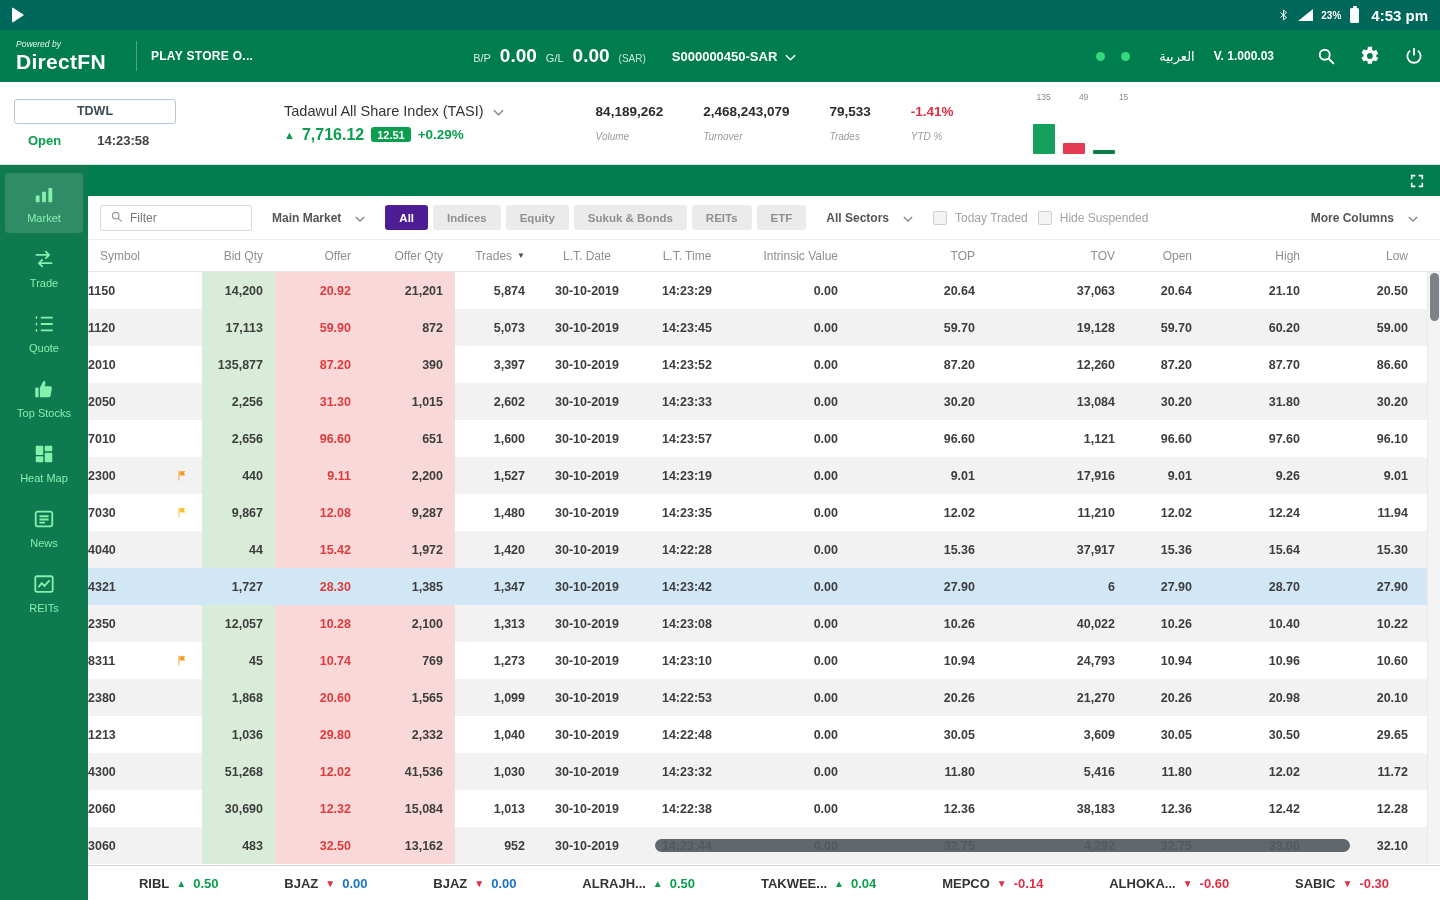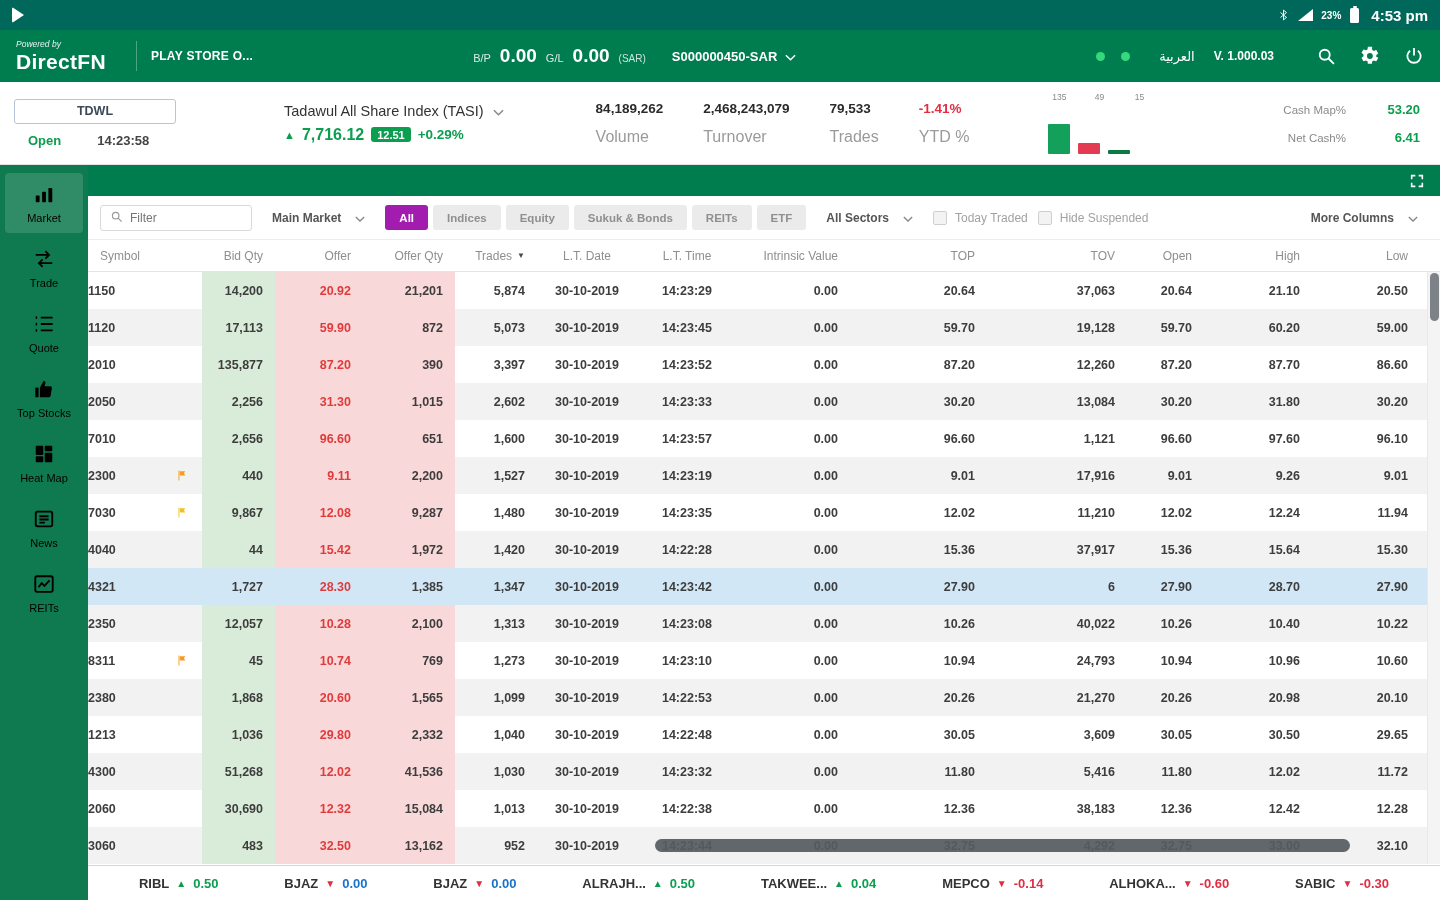--- a/index.html
+++ b/index.html
@@ -51,36 +51,36 @@
 .idx-name svg{width:11px;height:7px;color:#888;}
 .idx-row{display:flex;align-items:center;gap:7px;}
 .up-arrow{color:#0a9e4e;font-size:11px;}
 .idx-val{font-size:16px;font-weight:bold;color:#0a9e4e;}
 .idx-chg{background:#0a9e4e;color:#fff;font-size:11px;font-weight:bold;padding:1.5px 6px;border-radius:3px;}
 .idx-pct{font-size:13.5px;font-weight:bold;color:#0a9e4e;}
 .sum-stats{display:flex;gap:40px;margin-left:92px;}
 .stat{display:flex;flex-direction:column;gap:12px;}
 .stat-value{font-size:13.5px;font-weight:bold;color:#2b2b2b;}
 .stat-value.red{color:#e02f44;}
-.stat-label{font-size:16px;color:#9a9a9a;}
+.stat-label{font-size:10px;color:#9a9a9a;font-style:italic;}
 .sum-chart{margin-left:78px;display:flex;flex-direction:column;height:62px;justify-content:space-between;}
 .mc-labels{display:flex;gap:16px;}
 .mc-label{width:24px;text-align:center;font-size:8.5px;color:#8a8a8a;}
 .mc-bars{display:flex;gap:6px;align-items:flex-end;height:32px;}
 .mc-slot{width:24px;display:flex;align-items:flex-end;justify-content:center;}
 .mc-bar{width:22px;border-radius:1px;}
 .sum-cash{margin-left:auto;display:flex;flex-direction:column;gap:13px;padding-right:6px;}
 .cash-row{display:flex;align-items:baseline;justify-content:flex-end;gap:30px;}
 .cash-label{font-size:11.5px;color:#8a8a8a;}
 .cash-val{font-size:13px;font-weight:bold;color:#0a9e4e;min-width:44px;text-align:right;}
 
 
 .body{flex:1;display:flex;min-height:0;}
 .sidebar{width:88px;background:#0f7a4f;display:flex;flex-direction:column;align-items:center;padding-top:8px;gap:5px;flex:0 0 auto;}
-.sb-item{width:78px;padding:10px 0 9px;display:flex;flex-direction:column;align-items:center;gap:7px;color:#000000;border-radius:4px;cursor:pointer;}
+.sb-item{width:78px;padding:10px 0 9px;display:flex;flex-direction:column;align-items:center;gap:7px;color:#86efac;border-radius:4px;cursor:pointer;}
 .sb-item.active{background:rgba(255,255,255,.14);}
 .sb-icon{width:22px;height:22px;}
 .sb-icon svg{width:22px;height:22px;display:block;}
 .sb-label{font-size:11px;}
 .main{flex:1;display:flex;flex-direction:column;position:relative;min-width:0;background:#fff;}
 
 
 .tabs{height:31px;background:#007d4f;display:flex;align-items:stretch;flex:0 0 auto;}
 .tabs-list{display:flex;align-items:stretch;}
 .tab{display:flex;align-items:center;padding:0 19px;color:#fff;font-size:11.5px;font-weight:bold;border-right:1px solid rgba(0,0,0,.14);cursor:pointer;}
@@ -90,21 +90,21 @@
 
 
 .filter-bar{height:44px;display:flex;align-items:center;gap:10px;padding:0 12px;border-bottom:1px solid #ececec;flex:0 0 auto;}
 .search-box{display:flex;align-items:center;gap:7px;width:152px;height:26px;border:1px solid #d9d9d9;border-radius:3px;padding:0 9px;color:#9a9a9a;flex:0 0 auto;}
 .search-box svg{width:13px;height:13px;flex:0 0 auto;}
 .search-box input{border:none;outline:none;width:100%;font-size:12px;color:#555;font-family:inherit;background:transparent;}
 .dd{display:flex;align-items:center;gap:14px;height:26px;padding:0 10px;font-size:12px;font-weight:bold;color:#555;cursor:pointer;flex:0 0 auto;}
 .dd svg{width:10px;height:6px;color:#888;}
 .seg{display:flex;gap:5px;flex:0 0 auto;}
 .seg-btn{height:25px;padding:0 14px;border-radius:3px;background:#ebebeb;color:#8f8f8f;font-size:11.5px;font-weight:bold;display:flex;align-items:center;cursor:pointer;}
-.seg-btn.active{background:#a21caf;color:#fff;}
+.seg-btn.active{background:#4c1d95;color:#fff;}
 .chk{display:flex;align-items:center;gap:8px;font-size:12px;color:#a2a2a2;cursor:pointer;flex:0 0 auto;}
 .chk .box{width:14px;height:14px;border:1px solid #cfcfcf;background:#f3f3f3;border-radius:2px;}
 .dd.more{margin-left:auto;}
 
 
 .grid-cols{display:grid;grid-template-columns:114px 73px 88px 92px 82px 100px 100px 113px 137px 140px 77px 108px 108px;}
 .thead{height:32px;align-items:center;border-bottom:1px solid #e4e4e4;flex:0 0 auto;color:#8f8f8f;font-size:12px;}
 .hcell{padding:0 12px;display:flex;align-items:center;gap:5px;height:100%;}
 .al-right{justify-content:flex-end;text-align:right;}
 .al-center{justify-content:center;text-align:center;}
@@ -253,30 +253,20 @@
             <div class="mc-bar" style="height: 30px; background: rgb(18, 160, 90);"></div>
           </div>
           <div class="mc-slot">
             <div class="mc-bar" style="height: 11px; background: rgb(226, 59, 82);"></div>
           </div>
           <div class="mc-slot">
             <div class="mc-bar" style="height: 4px; background: rgb(12, 122, 69);"></div>
           </div>
         </div>
       </div>
-    <div class="sum-cash">
-      <div class="cash-row">
-        <span class="cash-label">Cash Map%</span>
-        <span class="cash-val">53.20</span>
-      </div>
-      <div class="cash-row">
-        <span class="cash-label">Net Cash%</span>
-        <span class="cash-val">6.41</span>
-      </div>
-    </div>
   </div>
 
   <div class="body">
     <nav class="sidebar">
         <div class="sb-item active">
           <div class="sb-icon">
             <svg viewBox="0 0 24 24" fill="currentColor">
               <rect x="3" y="13.5" width="4.2" height="7.5" rx="0.8"></rect>
               <rect x="9.9" y="9.5" width="4.2" height="11.5" rx="0.8"></rect>
               <rect x="16.8" y="5.5" width="4.2" height="15.5" rx="0.8"></rect>

